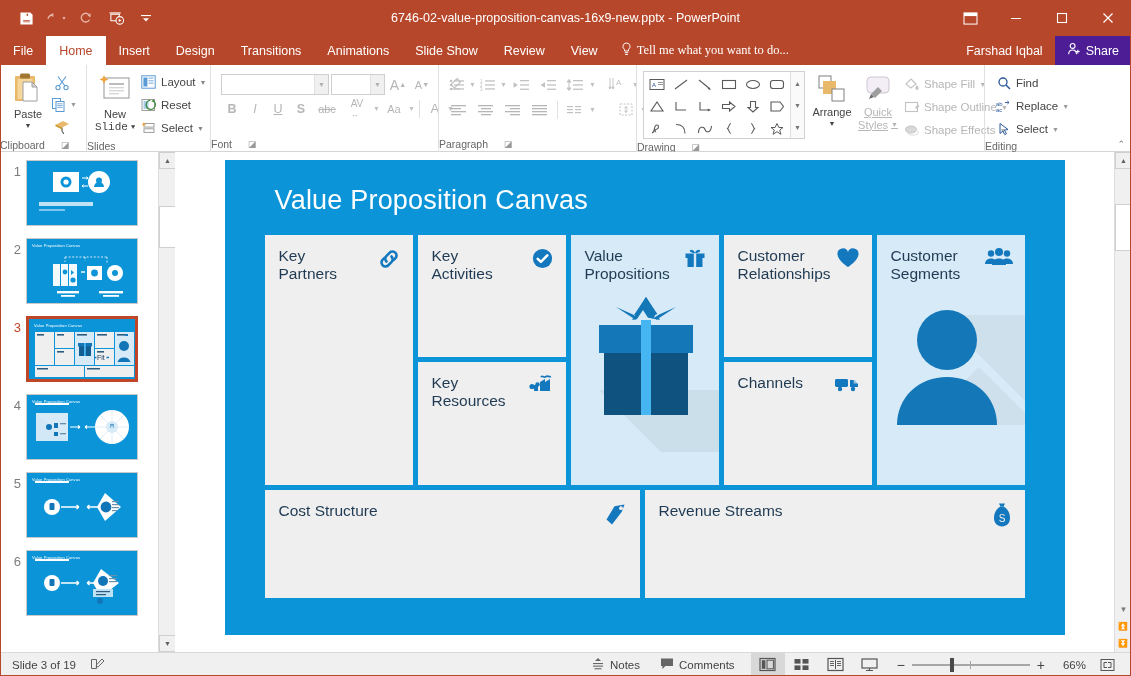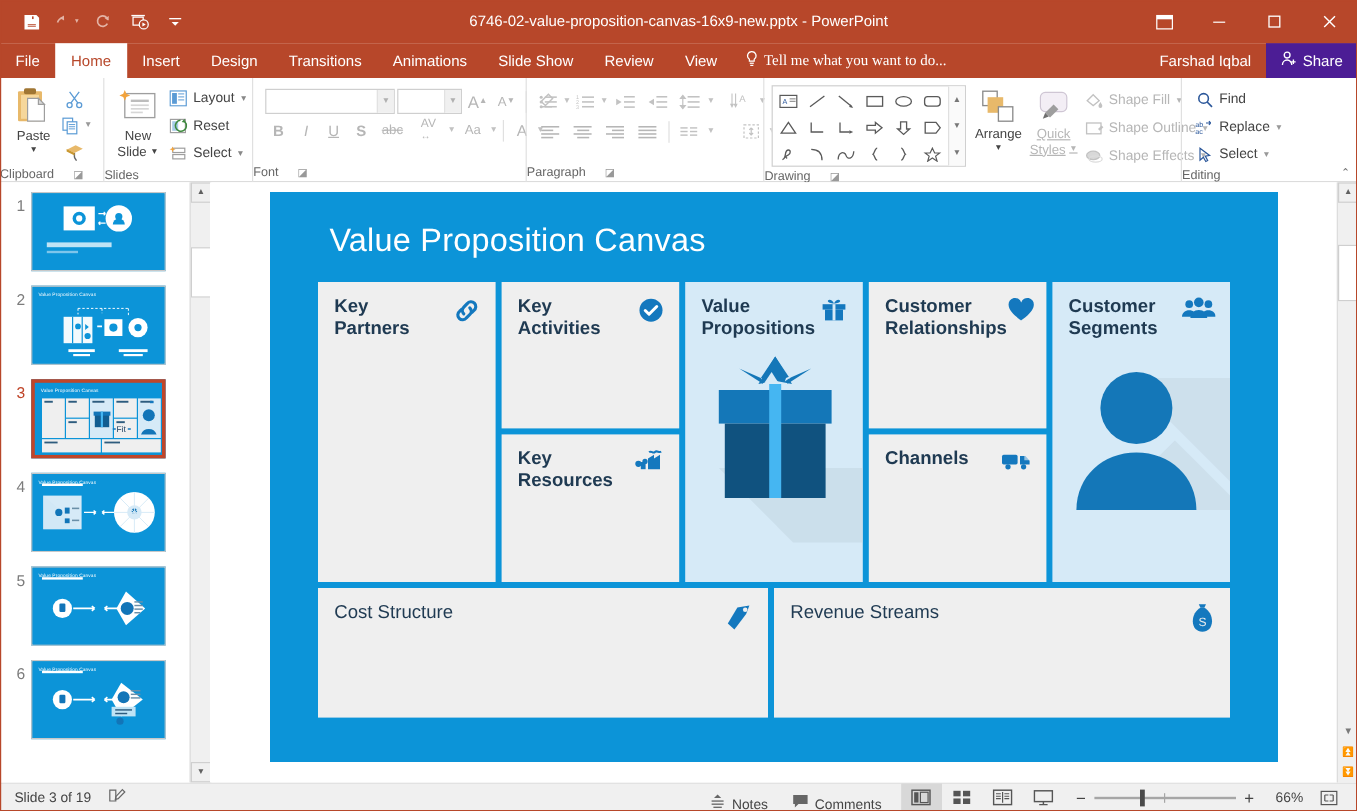--- a/index.html
+++ b/index.html
@@ -158,21 +158,21 @@
     flex:1; background:#fff; display:flex; align-items:flex-start; justify-content:center;
     position:relative; padding-top:8px;
   }
   .slide {
     width:840px; height:475px; background:#0C94D8; position:relative; overflow:hidden;
   }
   .slide-title {
     position:absolute; left:50px; top:25px; color:#fff; font-size:27px; letter-spacing:.2px;
   }
   .bmc { position:absolute; left:40px; top:75px; width:760px; height:363px; display:flex; flex-direction:column; gap:0; }
-  .bmc-top { display:flex; height:250px; gap:5px;font-weight:bold; }
+  .bmc-top { display:flex; height:250px; gap:5px; }
   .bmc-bottom { display:flex; height:108px; gap:5px; margin-top:5px; }
   .cell { background:#EFEFEF; position:relative; overflow:hidden; }
   .cell.lt { background:#D6EAF7; }
   .cell-h {
     position:absolute; left:0; top:0; right:0; padding:12px 12px 0 14px;
     display:flex; justify-content:space-between; align-items:flex-start;
   }
   .cell-t { font-size:15.5px; color:#1F3A52; line-height:1.18; }
   .cell-ic { color:#1478BE; display:flex; align-items:flex-start; }
   .col-split { display:flex; flex-direction:column; gap:5px; }
@@ -195,21 +195,21 @@
   .ss-nav { position:absolute; left:0; bottom:0; width:17px; display:flex; flex-direction:column; }
   .ss-nav div { height:17px; display:flex; align-items:center; justify-content:center; font-size:8px; color:#7A7A7A; }
 
   
   .statusbar {
     height:24px; background:#F0F0F0; border-top:1px solid #D9D9D9; display:flex;
     align-items:center; flex:none; font-size:11.5px; color:#444;
   }
   .sb-left { display:flex; align-items:center; gap:14px; padding-left:12px; }
   .sb-right { margin-left:auto; display:flex; align-items:center; height:24px; }
-  .sb-item { display:flex; align-items:flex-end; gap:5px; padding:0 10px; height:24px; }
+  .sb-item { display:flex; align-items:center; gap:5px; padding:0 10px; height:24px; }
   .viewbtns { display:flex; align-items:center; height:24px; margin-left:6px; }
   .vbtn { width:34px; height:24px; display:flex; align-items:center; justify-content:center; color:#555; }
   .vbtn.active { background:#D8D8D8; }
   .zoomwrap { display:flex; align-items:center; gap:7px; padding:0 10px; }
   .zslider { position:relative; width:118px; height:14px; display:flex; align-items:center; }
   .ztrack { position:absolute; left:0; right:0; height:2px; background:#A6A6A6; }
   .ztick { position:absolute; left:58px; width:1px; height:8px; background:#A6A6A6; }
   .zhandle { position:absolute; left:38px; width:4px; height:14px; background:#4A4A4A; }
   .zpct { width:34px; text-align:right; font-size:11.5px; }
   .fitbtn { width:28px; display:flex; align-items:center; justify-content:center; color:#555; }
@@ -377,21 +377,21 @@
             <svg width="34" height="30" viewBox="0 0 34 30">
               <rect x="6" y="4" width="25" height="20" fill="#fff" stroke="#9E9E9E" stroke-width="1.1"></rect>
               <rect x="11" y="9" width="15" height="2" fill="#BDBDBD"></rect>
               <rect x="11" y="13" width="15" height="1.4" fill="#D6D6D6"></rect>
               <rect x="11" y="16" width="15" height="1.4" fill="#D6D6D6"></rect>
               <rect x="11" y="19" width="10" height="1.4" fill="#D6D6D6"></rect>
               <path d="M6 1l1.3 3.1L10.5 5.5 7.3 6.8 6 10 4.7 6.8 1.5 5.5 4.7 4.1z" fill="#F2A33C"></path>
             </svg>
           </span>
           <span>New</span>
-          <span style="display:flex;align-items:center;gap:3px;">
+          <span style="display:flex;align-items:center;gap:3px;font-family:Liberation Mono, monospace;">
             <span>Slide</span>
             <span style="font-size:7px;">▼</span>
           </span>
         </div>
         <div class="smallcol" style="margin-top:1px;">
           <div class="smallbtn">
             <span class="ic">
               <svg width="15" height="14" viewBox="0 0 15 14">
                   <rect x=".8" y=".8" width="13.4" height="12.4" fill="#fff" stroke="#5B9BD5" stroke-width="1"></rect>
                   <rect x="2.4" y="2.5" width="4" height="9" fill="#5B9BD5"></rect>

